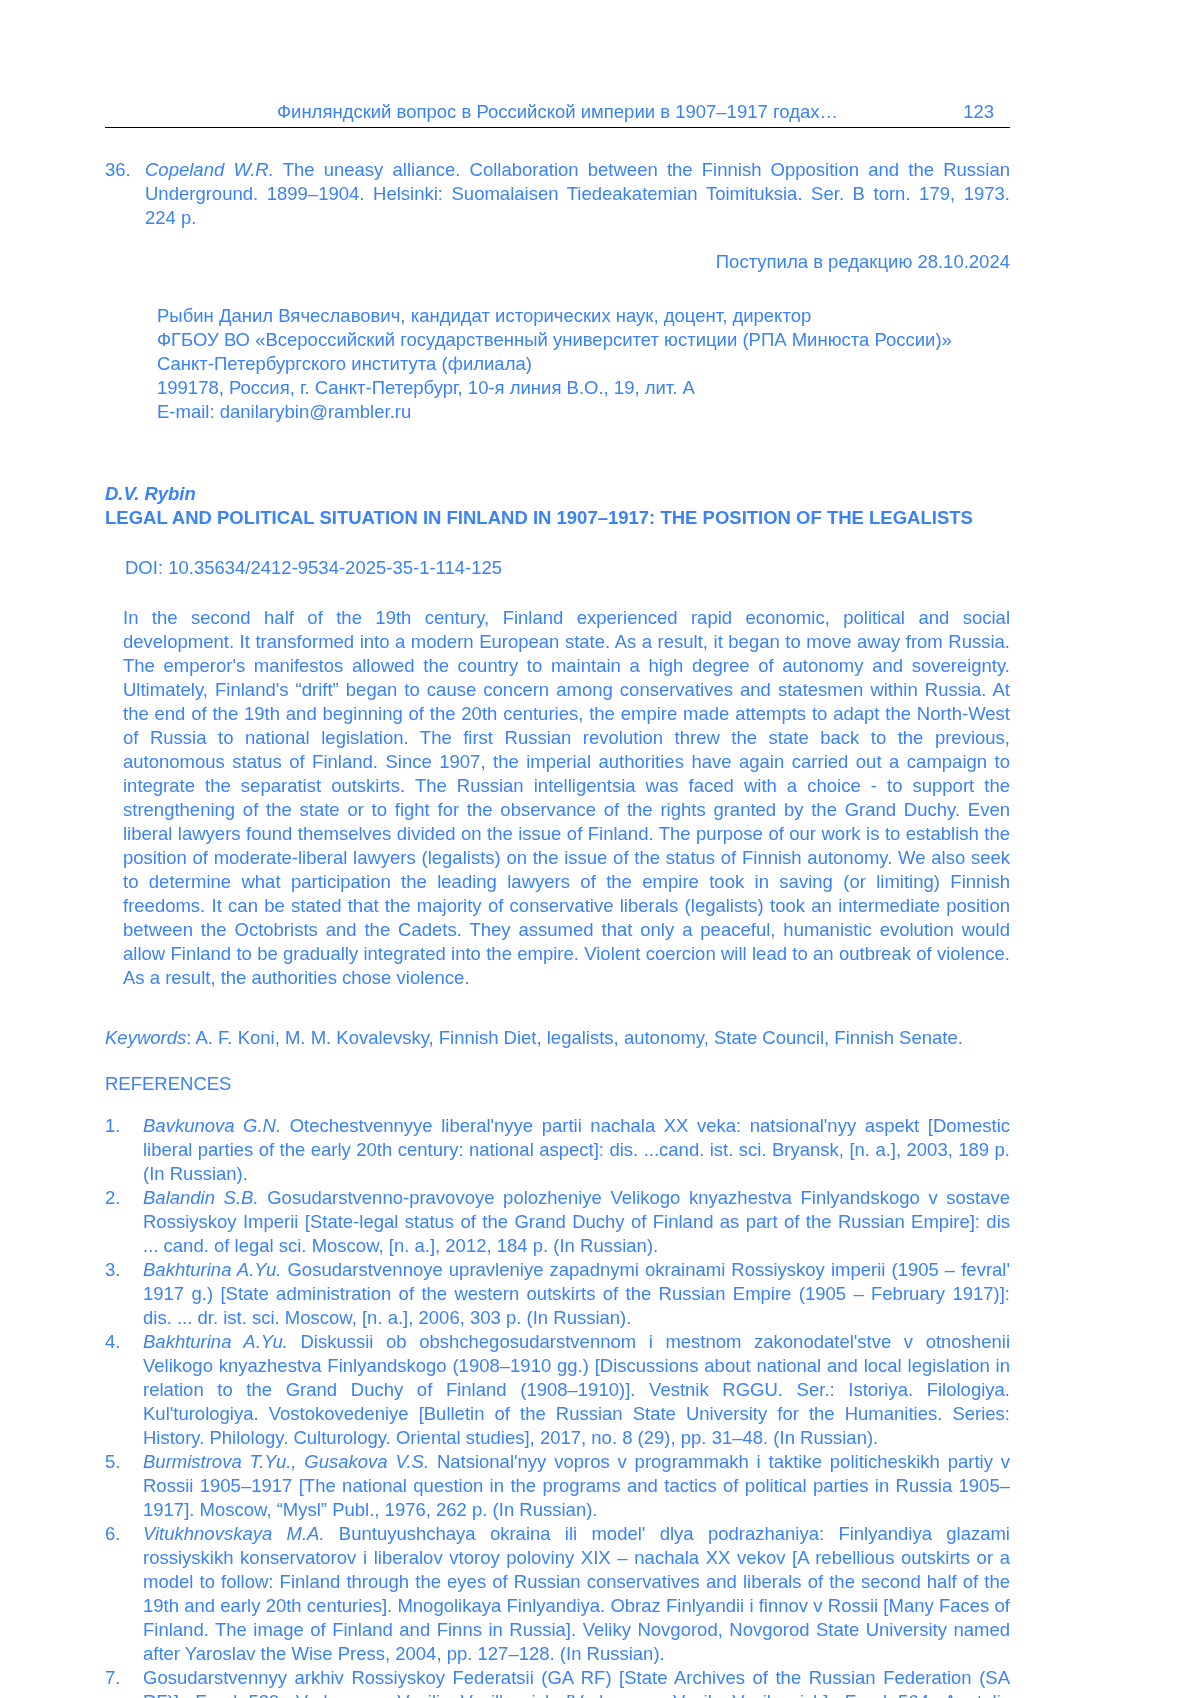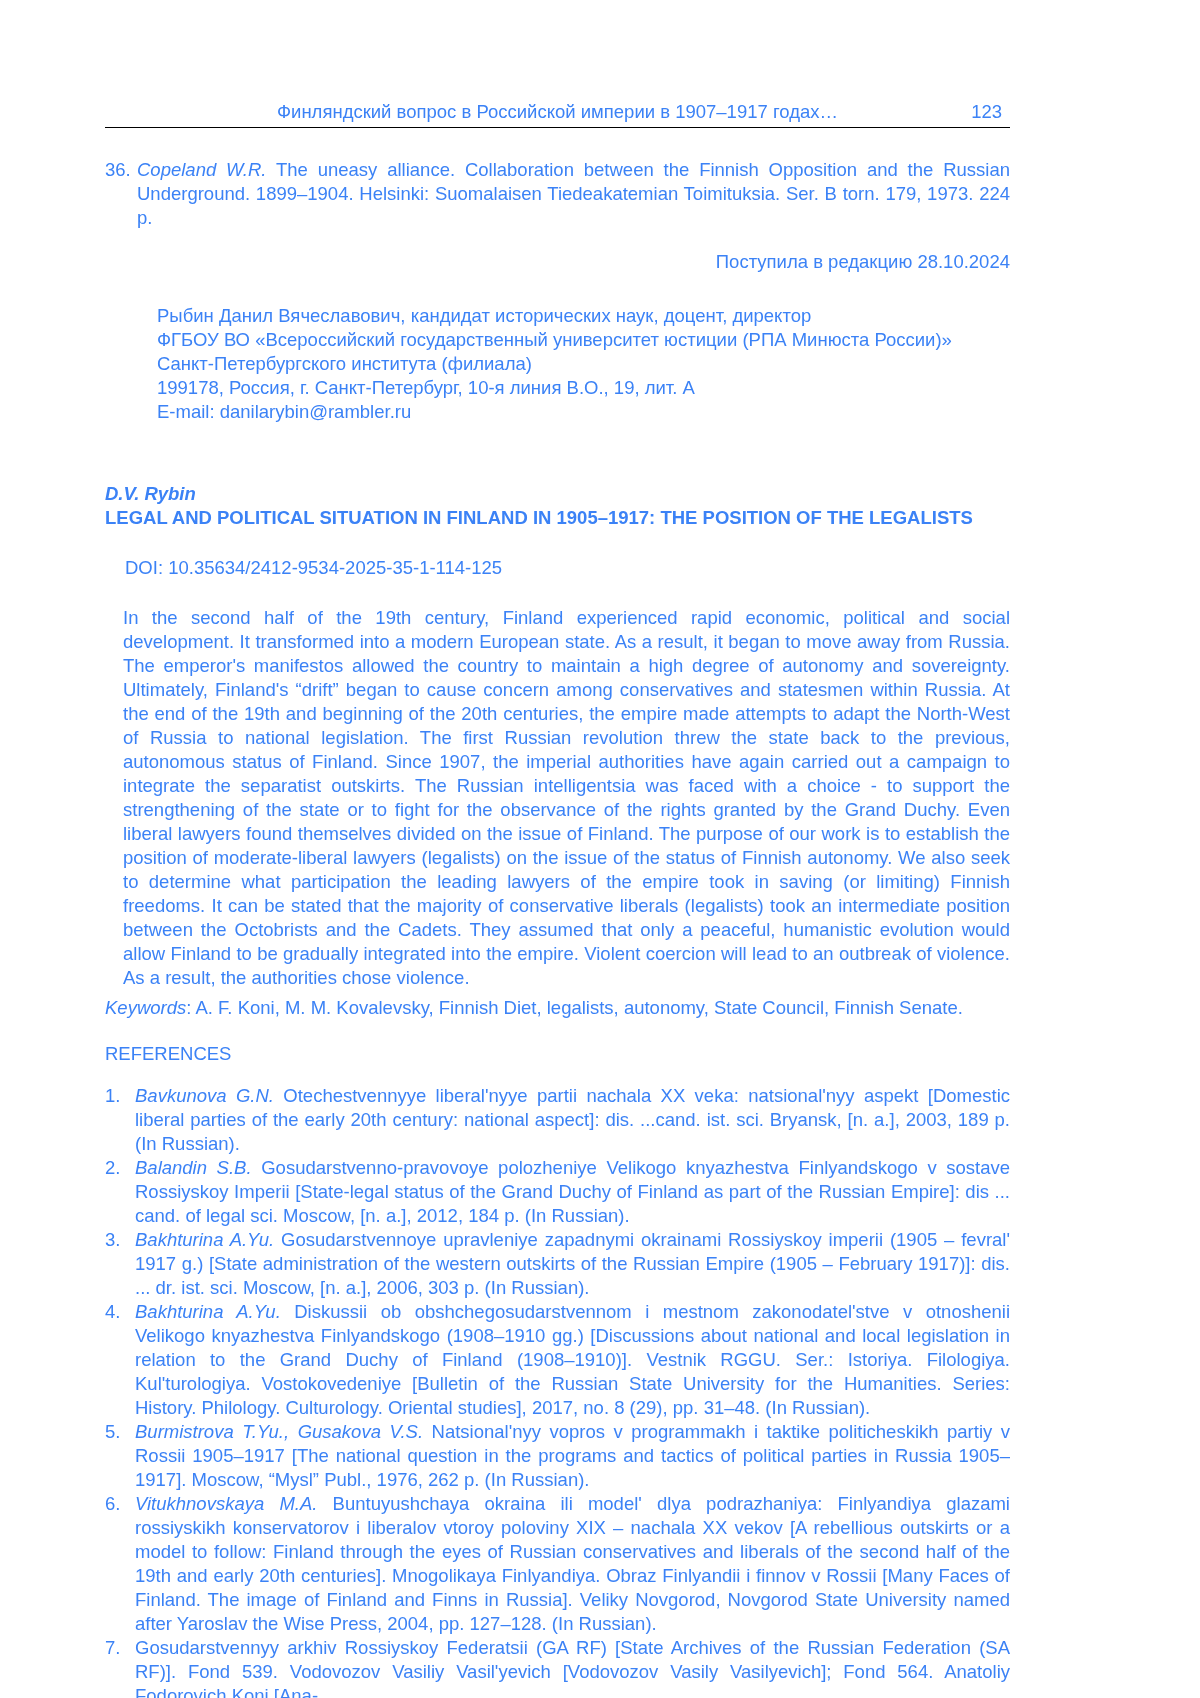--- a/index.html
+++ b/index.html
@@ -22,35 +22,36 @@
     overflow: hidden;
   }
 
   
   .head-row1 {
     position: relative;
     text-align: center;
   }
   .head-row1 .pageno {
     position: absolute;
-    right: 8px;
+    right: 16px;
     top: 0;
   }
   .head-rule {
     border-bottom: 1.6px solid #000;
     margin: 3px 0 2px 0;
   }
   .head-row2 {
     display: flex;
     justify-content: space-between;
   }
 
   
   .ref-row {
     display: flex;
+    gap: 8px;
   }
   .ref-no {
     flex: 0 0 32px;
   }
   .ref-body {
     flex: 1;
     text-align: justify;
   }
   .ref36 {
     margin-top: 30px;
@@ -81,21 +82,21 @@
     margin-left: 20px;
   }
 
   .abstract {
     margin-top: 26px;
     text-align: justify;
     margin-left: 18px;
   }
 
   .keywords {
-    margin-top: 6px;
+    margin-top: 36px;
     text-align: justify;
   }
   .keywords .kw-label {
     font-style: italic;
   }
 
   
   .refs-heading {
     margin-top: 22px;
   }
@@ -137,21 +138,21 @@
 
   <div class="author-block">
     <div>Рыбин Данил Вячеславович, кандидат исторических наук, доцент, директор</div>
     <div>ФГБОУ ВО «Всероссийский государственный университет юстиции (РПА Минюста России)»</div>
     <div>Санкт-Петербургского института (филиала)</div>
     <div>199178, Россия, г. Санкт-Петербург, 10-я линия В.О., 19, лит. А</div>
     <div>E-mail: danilarybin@rambler.ru</div>
   </div>
 
   <div class="en-author">D.V. Rybin</div>
-  <div class="en-title">LEGAL AND POLITICAL SITUATION IN FINLAND IN 1905–1917: THE POSITION OF THE LEGALISTS</div>
+  <div class="en-title">LEGAL AND POLITICAL SITUATION IN FINLAND IN 1907–1917: THE POSITION OF THE LEGALISTS</div>
   <div class="doi">DOI: 10.35634/2412-9534-2025-35-1-114-125</div>
 
   <div class="abstract">In the second half of the 19th century, Finland experienced rapid economic, political and social development. It transformed into a modern European state. As a result, it began to move away from Russia. The emperor's manifestos allowed the country to maintain a high degree of autonomy and sovereignty. Ultimately, Finland's “drift” began to cause concern among conservatives and statesmen within Russia. At the end of the 19th and beginning of the 20th centuries, the empire made attempts to adapt the North-West of Russia to national legislation. The first Russian revolution threw the state back to the previous, autonomous status of Finland. Since 1907, the imperial authorities have again carried out a campaign to integrate the separatist outskirts. The Russian intelligentsia was faced with a choice - to support the strengthening of the state or to fight for the observance of the rights granted by the Grand Duchy. Even liberal lawyers found themselves divided on the issue of Finland. The purpose of our work is to establish the position of moderate-liberal lawyers (legalists) on the issue of the status of Finnish autonomy. We also seek to determine what participation the leading lawyers of the empire took in saving (or limiting) Finnish freedoms. It can be stated that the majority of conservative liberals (legalists) took an intermediate position between the Octobrists and the Cadets. They assumed that only a peaceful, humanistic evolution would allow Finland to be gradually integrated into the empire. Violent coercion will lead to an outbreak of violence. As a result, the authorities chose violence.</div>
 
   <div class="keywords">
     <span class="kw-label">Keywords</span><span>: A. F. Koni, M. M. Kovalevsky, Finnish Diet, legalists, autonomy, State Council, Finnish Senate.</span>
   </div>
 
   <div class="refs-heading">REFERENCES</div>
 

